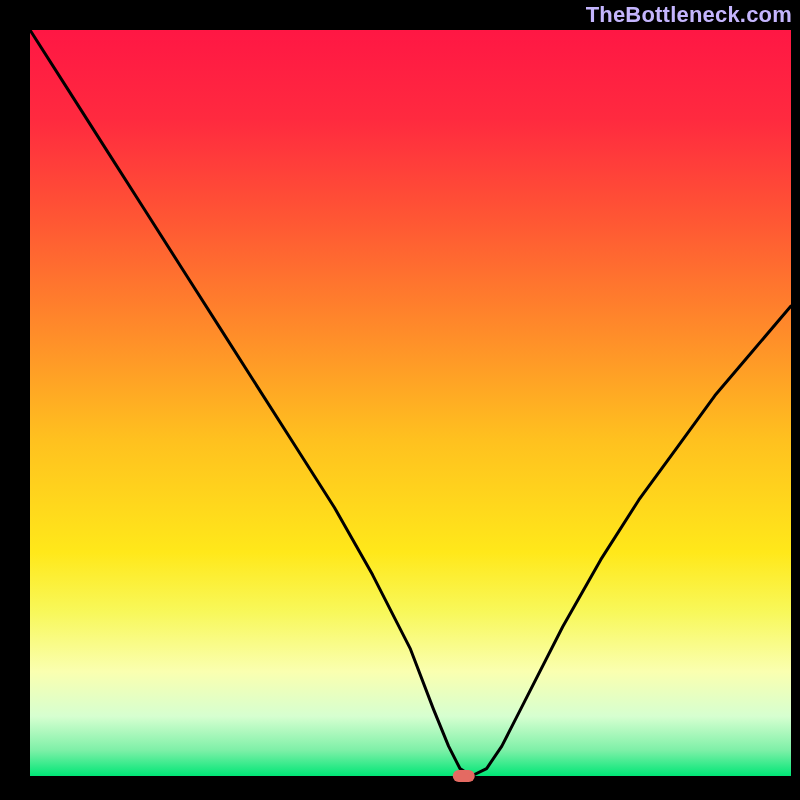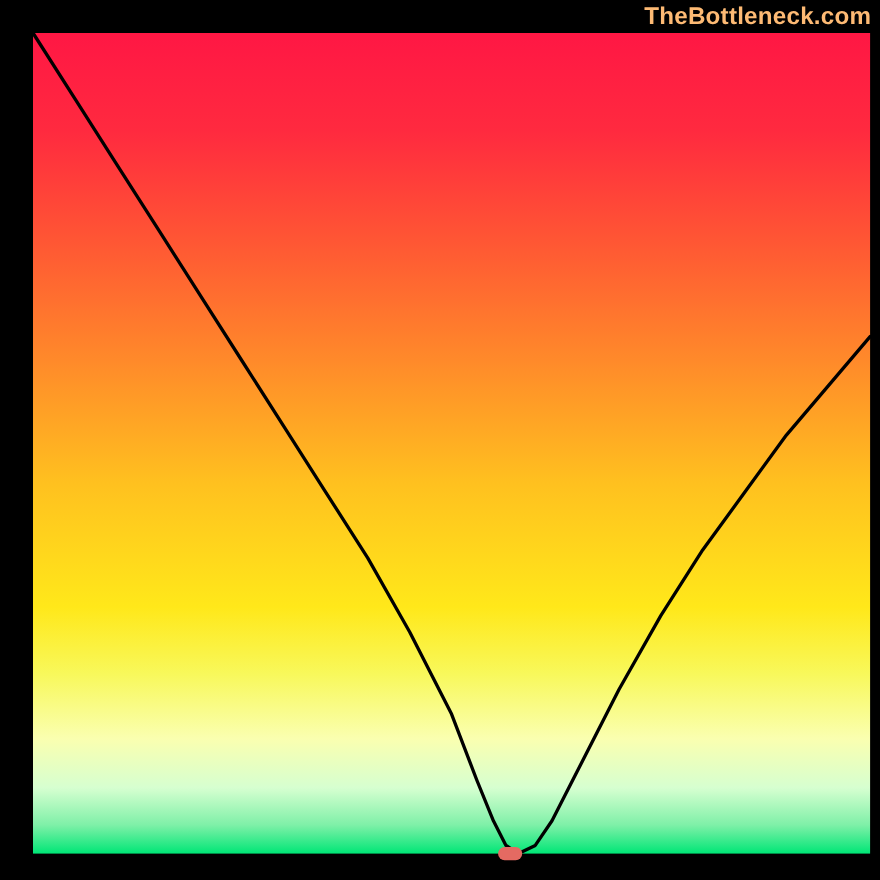--- a/index.html
+++ b/index.html
@@ -15,21 +15,21 @@
     width: 800px;
     height: 800px;
   }
   .watermark {
     position: absolute;
     top: 2px;
     right: 8px;
     font-family: Arial, Helvetica, sans-serif;
     font-size: 22px;
     font-weight: 600;
-    color: #fdba74;
+    color: #c4b5fd;
     letter-spacing: 0.2px;
     z-index: 10;
   }
   svg {
     position: absolute;
     top: 0;
     left: 0;
   }
 </style>
 </head>

